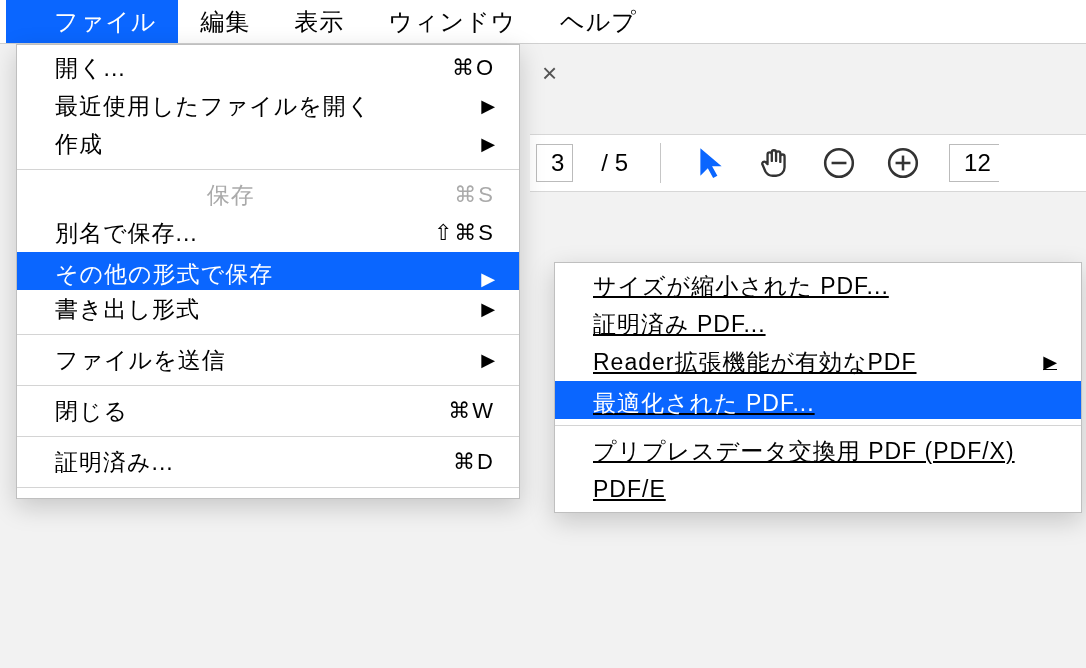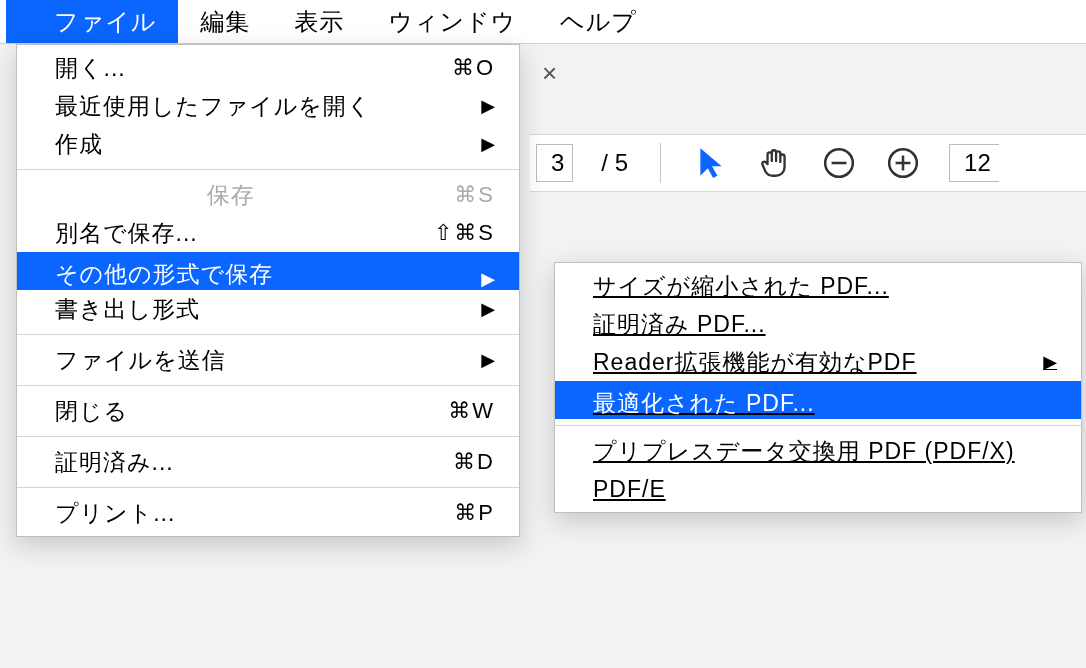--- a/index.html
+++ b/index.html
@@ -209,24 +209,20 @@
   <div class="menu-item">
     <span class="label">閉じる</span>
       <span class="shortcut">⌘W</span>
   </div>
   <div class="menu-sep"></div>
   <div class="menu-item">
     <span class="label">証明済み...</span>
       <span class="shortcut">⌘D</span>
   </div>
   <div class="menu-sep"></div>
-  <div class="menu-item">
-    <span class="label">プリント...</span>
-      <span class="shortcut">⌘P</span>
-  </div>
 </div>
 
 <div id="saveas-menu" class="menu">
   <div class="menu-item">
     <span class="label">サイズが縮小された PDF...</span>
   </div>
   <div class="menu-item">
     <span class="label">証明済み PDF...</span>
   </div>
   <div class="menu-item">

